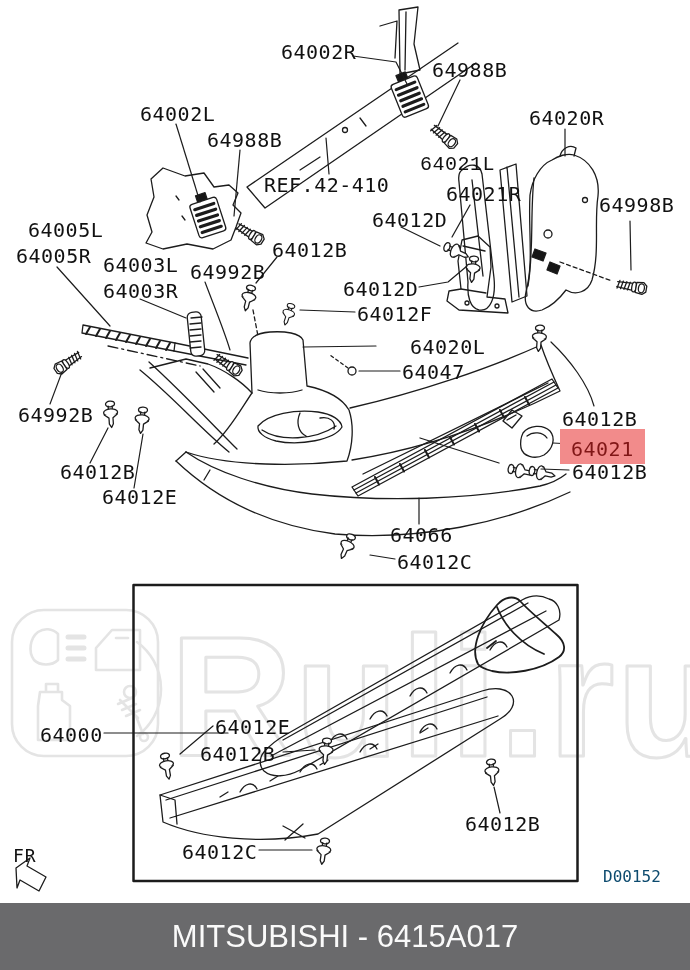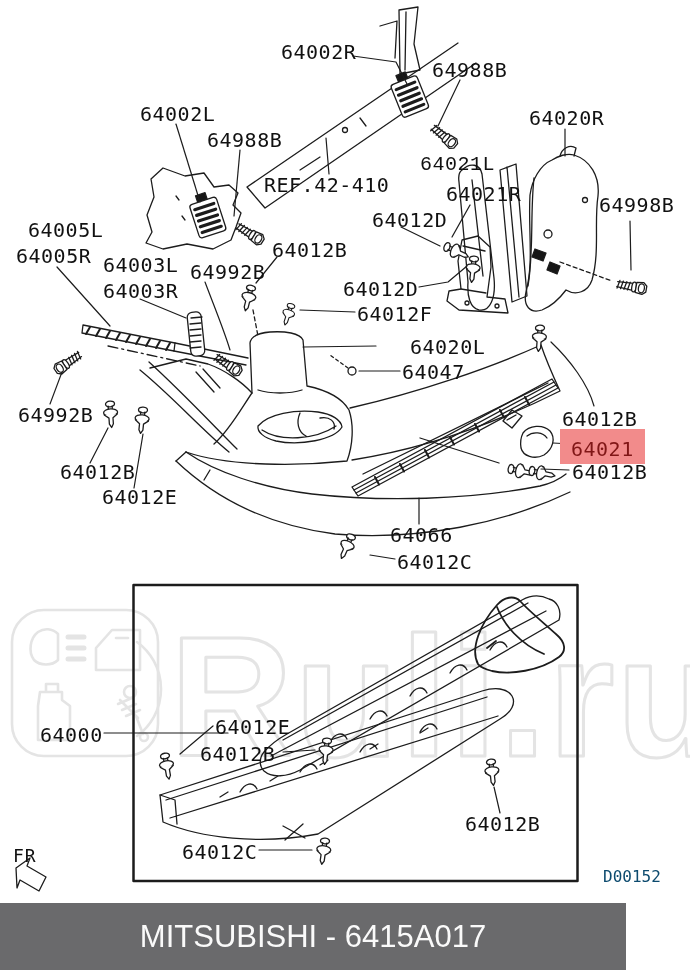--- a/index.html
+++ b/index.html
@@ -20,21 +20,21 @@
   }
   .small-code{
     position:absolute;white-space:nowrap;line-height:1;
     font:16px "DejaVu Sans Mono",monospace;color:#0c4a6e;
   }
   .fr-label{
     position:absolute;white-space:nowrap;line-height:1;
     font:18px "DejaVu Sans Mono",monospace;letter-spacing:1px;color:#111;
   }
   #footer-bar{
-    position:absolute;left:0;top:903px;width:626px;height:67px;
+    position:absolute;left:0;top:903px;width:690px;height:67px;
     background:var(--footer-bg,#6A6A6C);
     display:flex;align-items:center;justify-content:center;gap:30px;
     font-family:"Liberation Sans",sans-serif;font-size:31px;color:#fafafa;
   }
 </style>
 </head>
 <body style="--hl-bg: #F28B8B; --hl-fg: #801616; --footer-bg: #6A6A6C;">
 
 <div id="stage">
 

